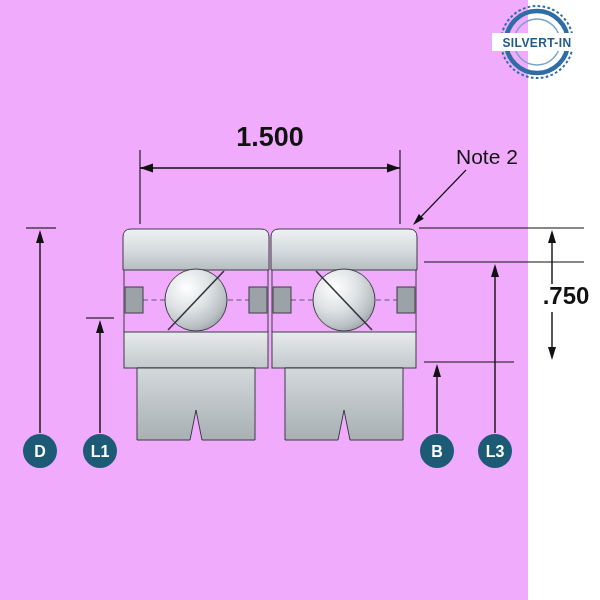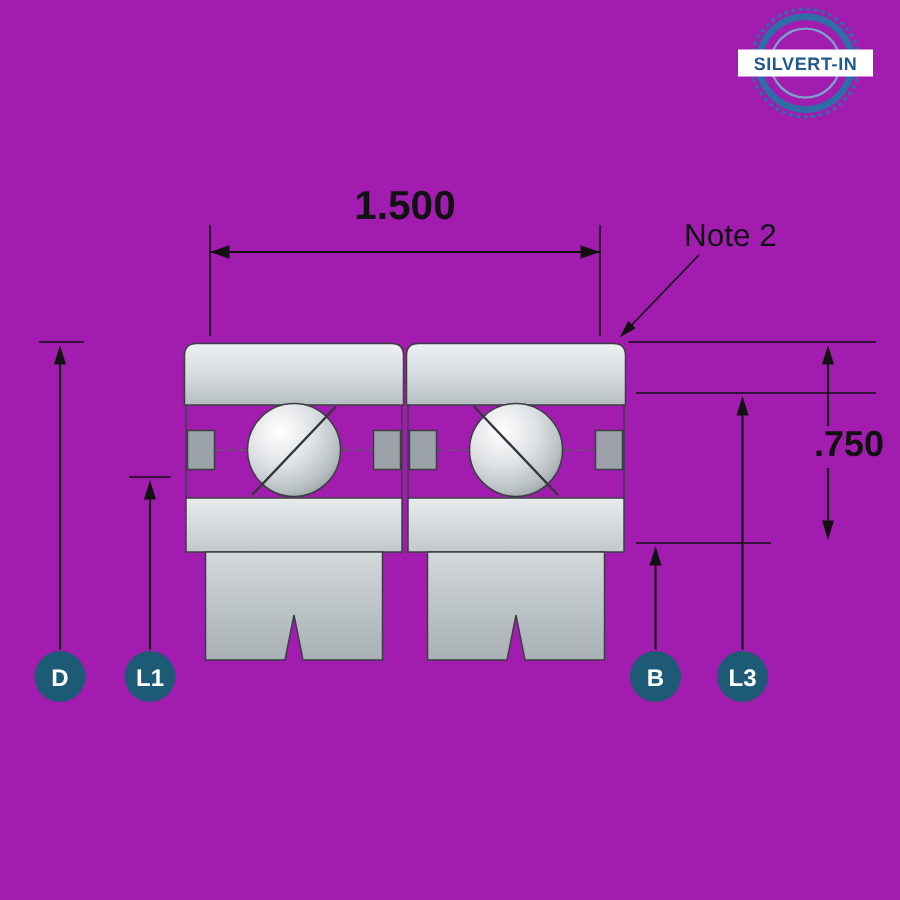--- a/index.html
+++ b/index.html
@@ -6,23 +6,23 @@
     margin: 0;
     padding: 0;
     width: 600px;
     height: 600px;
     background: #ffffff;
     overflow: hidden;
     font-family: "Liberation Sans", sans-serif;
   }
   #stage {
     position: relative;
-    width: 600px;
+    width: 528px;
     height: 600px;
-    background: #a21caf;
+    background: #f0abfc;
   }
   svg text {
     font-family: "Liberation Sans", sans-serif;
   }
   .dim-text {
     font-size: 27px;
     font-weight: 700;
     fill: #111111;
   }
   .dim-text-small {

